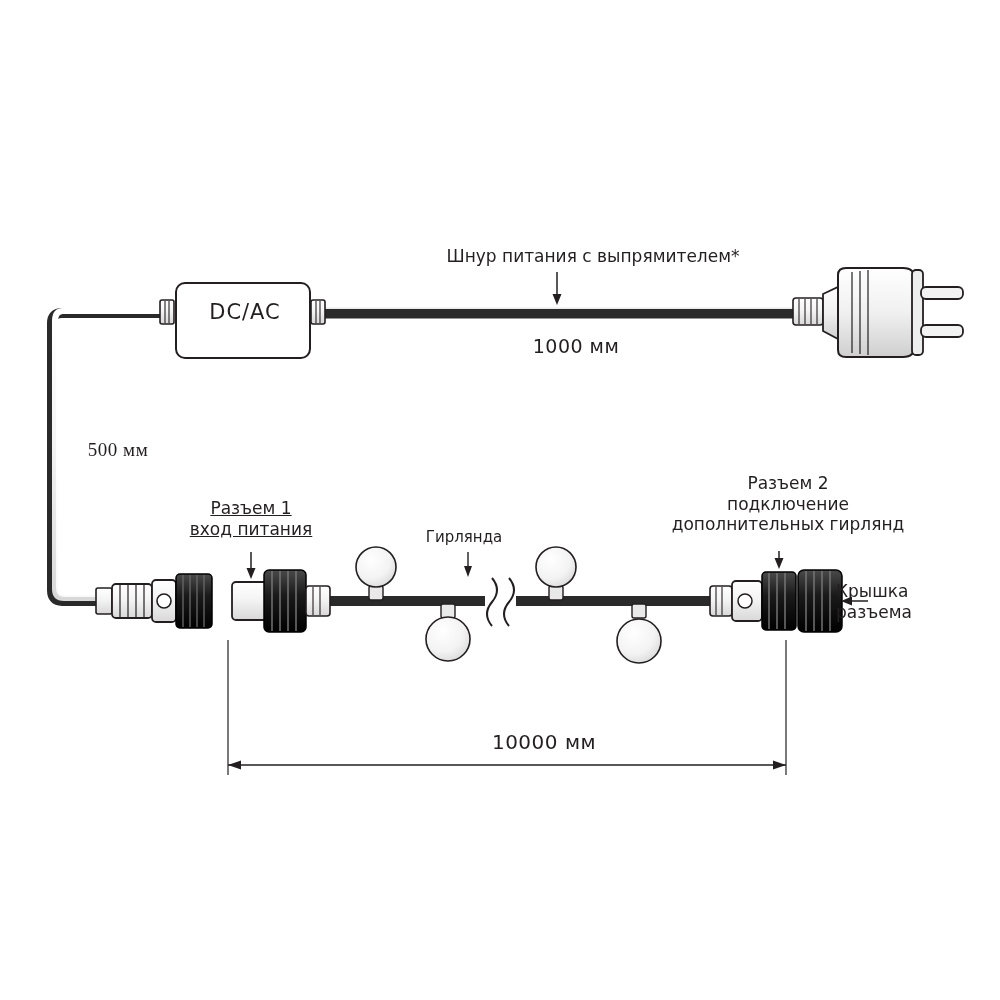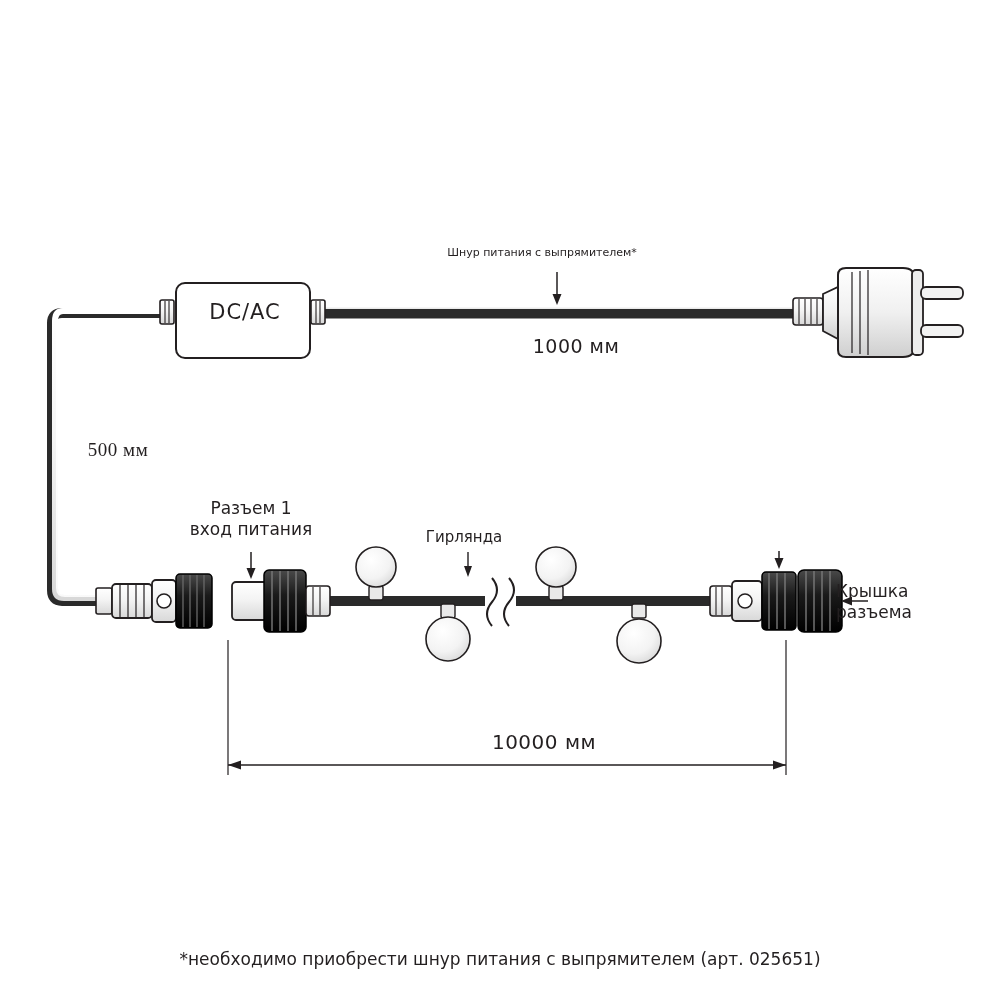--- a/index.html
+++ b/index.html
@@ -30,24 +30,24 @@
   .lbl {
     position: absolute;
     font-family: "DejaVu Sans", sans-serif;
     color: #231f20;
     white-space: pre;
     line-height: 1.22;
   }
   .lbl-center { text-align: center; transform: translateX(-50%); }
   .lbl-left   { text-align: left; }
 
-  #label-power-cord  { left: 542px; top: 246px; font-size: 11px; }
+  #label-power-cord  { left: 593px; top: 246px; font-size: 17px; }
   #label-1000        { left: 557px; top: 335px; font-size: 19px; letter-spacing: 0.5px; margin-left: 19px; }
   #label-500         { left: 118px; top: 438px; font-size: 19px; letter-spacing: 0.5px; font-family: Liberation Serif, serif; }
-  #label-conn1       { left: 251px; top: 498px; font-size: 17px; }
+  #label-conn1       { left: 251px; top: 498px; font-size: 17px; text-decoration: underline; }
   #label-garland     { left: 464px; top: 528px; font-size: 15px; }
   #label-conn2       { left: 788px; top: 473px; font-size: 17px; }
   #label-cap         { left: 836px; top: 581px; font-size: 17px; }
   #label-10000       { left: 500px; top: 730px; font-size: 20px; letter-spacing: 0.5px; margin-left: 44px; }
   #label-footnote    { left: 500px; top: 949px; font-size: 17px; }
   #label-dcac        { left: 245px; top: 300px; font-size: 21px; letter-spacing: 1px; }
 </style>
 </head>
 <body>
 
@@ -242,23 +242,25 @@
 
   <div class="lbl lbl-center" id="label-1000">1000 мм</div>
 
   <div class="lbl lbl-center" id="label-500">500 мм</div>
 
   <div class="lbl lbl-center" id="label-conn1">Разъем 1
 вход питания</div>
 
   <div class="lbl lbl-center" id="label-garland">Гирлянда</div>
 
+  <div class="lbl lbl-center" id="label-conn2">Разъем 2
+подключение
+дополнительных гирлянд</div>
 
   <div class="lbl lbl-left" id="label-cap">Крышка
 разъема</div>
 
   <div class="lbl lbl-center" id="label-10000">10000 мм</div>
 
   <div class="lbl lbl-center" id="label-dcac">DC/AC</div>
 
-  <div class="lbl lbl-center" id="label-footnote">*необходимо приобрести шнур питания с выпрямителем (арт. 025651)</div>
 
 </div>
 
 </body></html>

